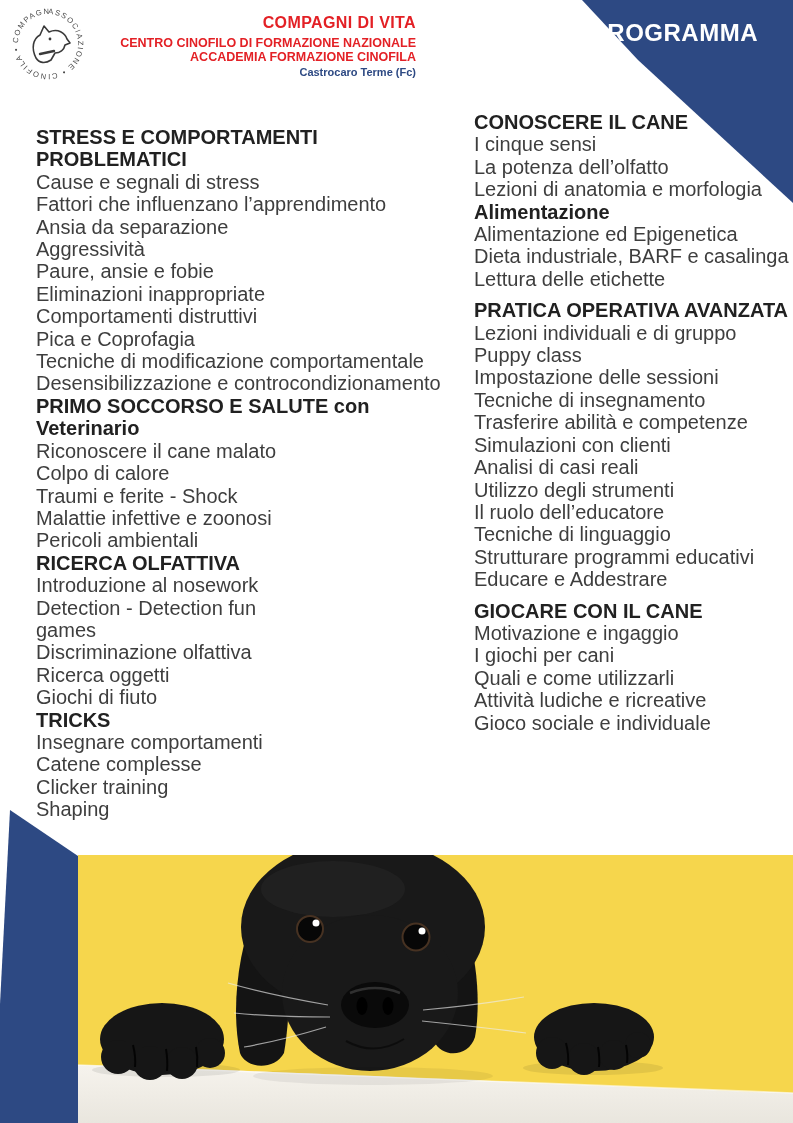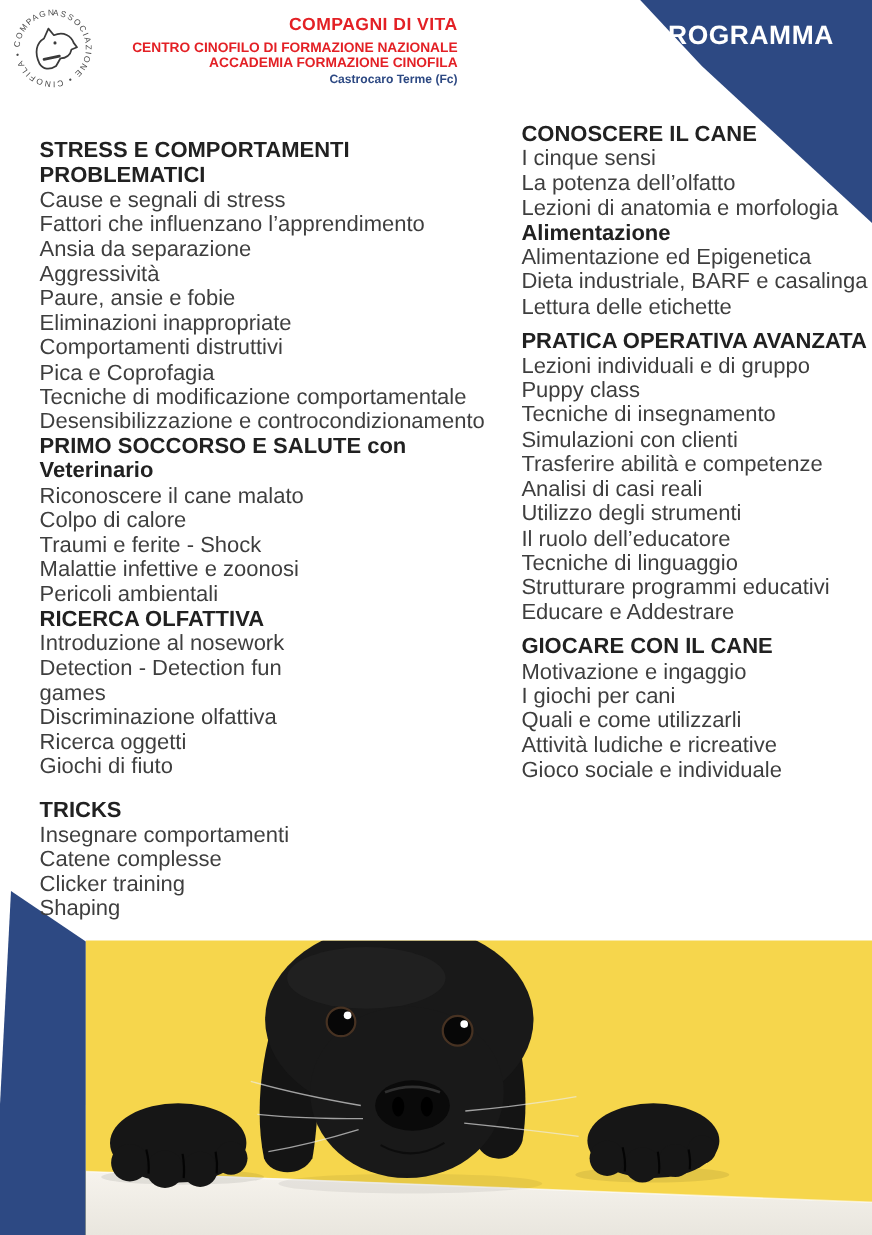--- a/index.html
+++ b/index.html
@@ -34,21 +34,21 @@
   .banner-label{
     position:absolute;top:19px;right:35px;
     color:#ffffff;font-weight:bold;font-size:24px;letter-spacing:.5px;
   }
   
   .col{position:absolute;font-size:20px;line-height:22.4px;color:var(--text);}
   .col-left{left:36px;top:126px;width:425px;}
   .col-right{left:474px;top:111px;width:315px;}
   .sec-title{font-weight:bold;color:var(--heading);}
   .sec-item{font-weight:normal;}
-  .section.gap-lg{margin-top:17px;}
+  .section.gap-lg{}
   .section.gap-sm{margin-top:9px;}
   
   .photo{
     position:absolute;left:78px;top:855px;width:715px;height:268px;
     background:var(--yellow);
     overflow:hidden;
   }
   .photo svg{display:block;width:715px;height:268px;}
 </style>
 </head>
@@ -133,23 +133,24 @@
       <div class="section">
         <div class="sec-title">Alimentazione</div>
         <div class="sec-item">Alimentazione ed Epigenetica</div>
         <div class="sec-item">Dieta industriale, BARF e casalinga</div>
         <div class="sec-item">Lettura delle etichette</div>
       </div>
       <div class="section gap-sm">
         <div class="sec-title">PRATICA OPERATIVA AVANZATA</div>
         <div class="sec-item">Lezioni individuali e di gruppo</div>
         <div class="sec-item">Puppy class</div>
+        <div class="sec-item">Impostazione delle sessioni</div>
         <div class="sec-item">Tecniche di insegnamento</div>
+        <div class="sec-item">Trasferire abilità e competenze</div>
         <div class="sec-item">Simulazioni con clienti</div>
-        <div class="sec-item">Trasferire abilità e competenze</div>
         <div class="sec-item">Analisi di casi reali</div>
         <div class="sec-item">Utilizzo degli strumenti</div>
         <div class="sec-item">Il ruolo dell’educatore</div>
         <div class="sec-item">Tecniche di linguaggio</div>
         <div class="sec-item">Strutturare programmi educativi</div>
         <div class="sec-item">Educare e Addestrare</div>
       </div>
       <div class="section gap-sm">
         <div class="sec-title">GIOCARE CON IL CANE</div>
         <div class="sec-item">Motivazione e ingaggio</div>

